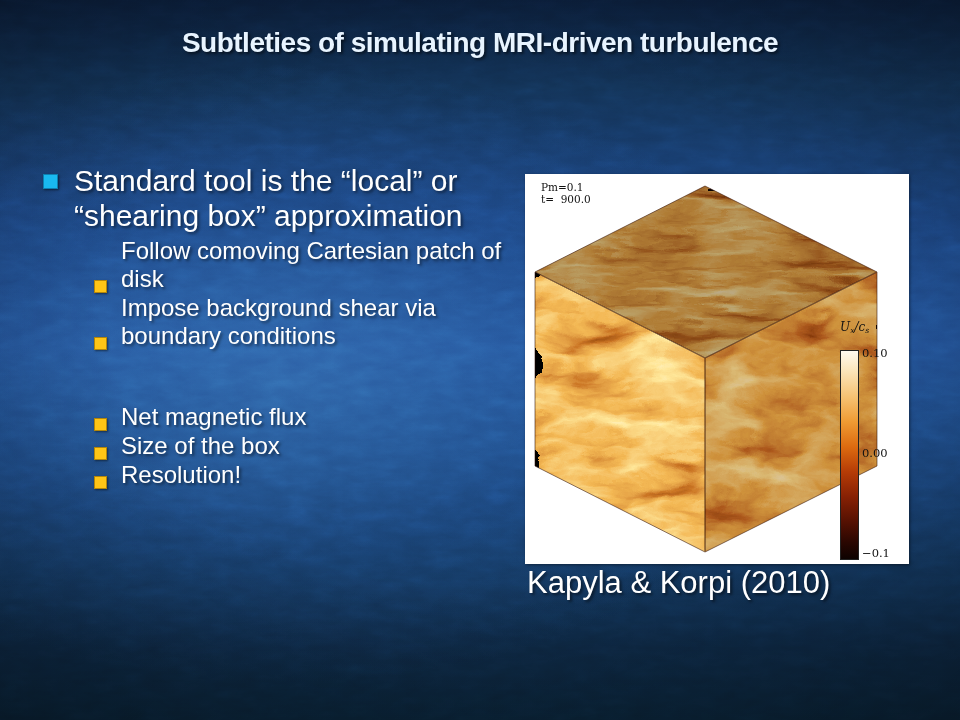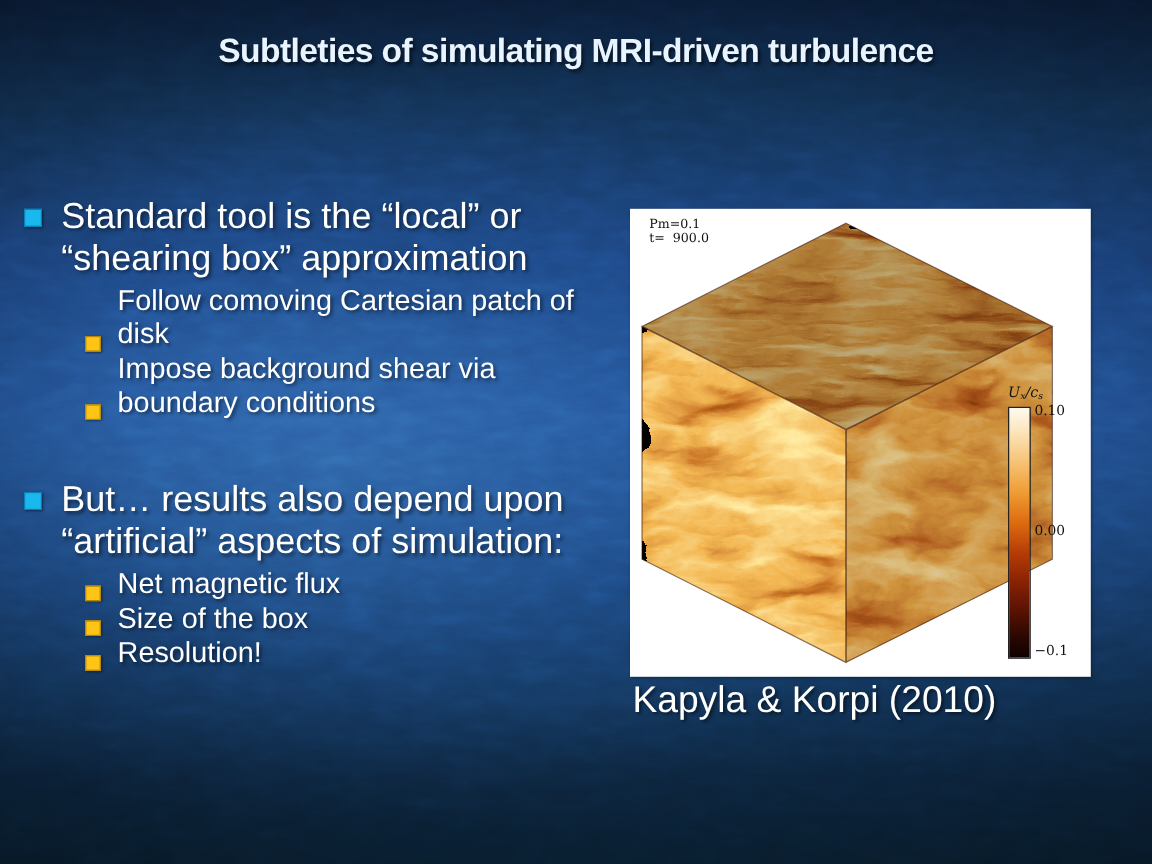--- a/index.html
+++ b/index.html
@@ -55,21 +55,21 @@
     font-size: 28px;
     line-height: 50px;
     font-weight: bold;
     letter-spacing: -0.5px;
     text-shadow: 2px 2px 3px rgba(0,0,0,0.55);
   }
 
   
   #body-col {
     position: absolute;
-    left: 8px;
+    left: 31px;
     top: 163px;
     width: 500px;
   }
 
   .l1 {
     display: flex;
     align-items: flex-start;
     margin-bottom: 2px;
   }
   .l1 .marker {
@@ -153,21 +153,21 @@
     z-index: 6;
     font-family: "DejaVu Serif", serif;
     color: #111;
   }
   #cbar-label {
     font-size: 12px;
     font-style: italic;
     margin-left: 1px;
   }
   #cbar-label sub { font-size: 0.65em; vertical-align: -0.2em; }
-  #cbar-body { position: relative; margin-top: 4px; }
+  #cbar-body { position: relative; margin-top: 15px; }
   #cbar {
     position: absolute;
     left: 1px;
     top: 0;
     width: 17px;
     height: 208px;
     border: 1px solid #222;
     background: linear-gradient(to bottom,
        #fffaf0 0%,
        #fbe6bd 9%,
@@ -239,24 +239,20 @@
         <span class="txt">Follow comoving Cartesian patch of disk</span>
       </div>
       <div class="l2">
         <span class="marker"></span>
         <span class="txt">Impose background shear via boundary conditions</span>
       </div>
     </div>
 
     <div class="spacer"></div>
 
-    <div class="l1">
-      <span class="marker"></span>
-      <span class="txt">But… results also depend upon “artificial” aspects of simulation:</span>
-    </div>
 
     <div class="l2-group">
       <div class="l2">
         <span class="marker"></span>
         <span class="txt">Net magnetic flux</span>
       </div>
       <div class="l2">
         <span class="marker"></span>
         <span class="txt">Size of the box</span>
       </div>

